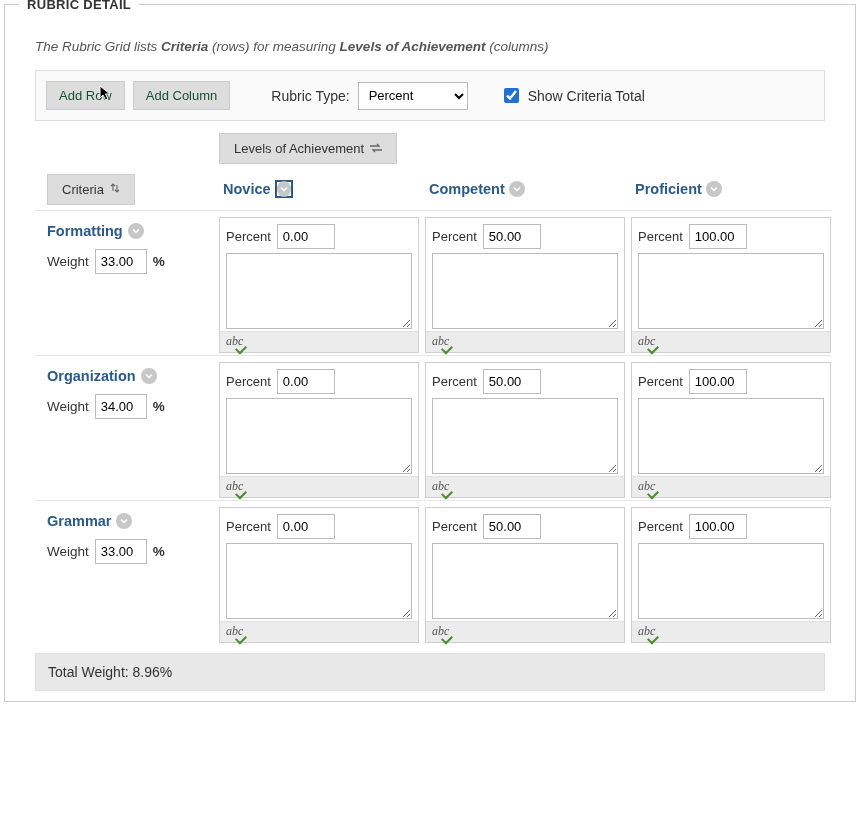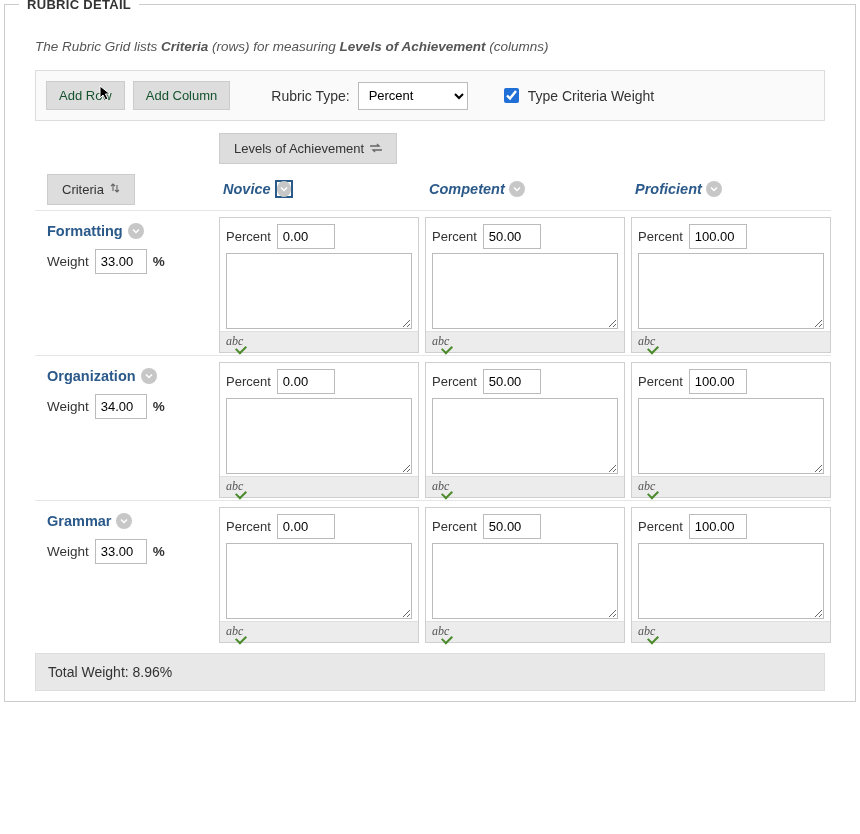--- a/index.html
+++ b/index.html
@@ -114,21 +114,20 @@
     padding-left: 12px;
   }
   .level-header {
     font-weight: 700;
     color: #2b5a8a;
     font-size: 14.5px;
     display: flex;
     align-items: center;
     gap: 4px;
     padding: 10px 4px 10px 4px;
-    font-style: italic;
   }
   .chev {
     width: 16px; height: 16px;
     border-radius: 50%;
     background: #c7c7c7;
     display: inline-flex;
     align-items: center;
     justify-content: center;
   }
   .chev svg { display:block; }
@@ -268,21 +267,21 @@
     </button>
     <button class="btn">
       <span>Add Column</span>
     </button>
     <span class="label-inline">Rubric Type:</span>
     <select>
       <option>Percent</option>
     </select>
     <label class="chk-wrap">
       <input type="checkbox" checked="" style="">
-      <span>Type Criteria Weight</span>
+      <span>Show Criteria Total</span>
     </label>
   </div>
 
   <div class="grid-area">
     <div class="grid">
 
       <div></div>
       <div class="loa-pill-wrap">
         <span class="pill">
           <span>Levels of Achievement</span>

